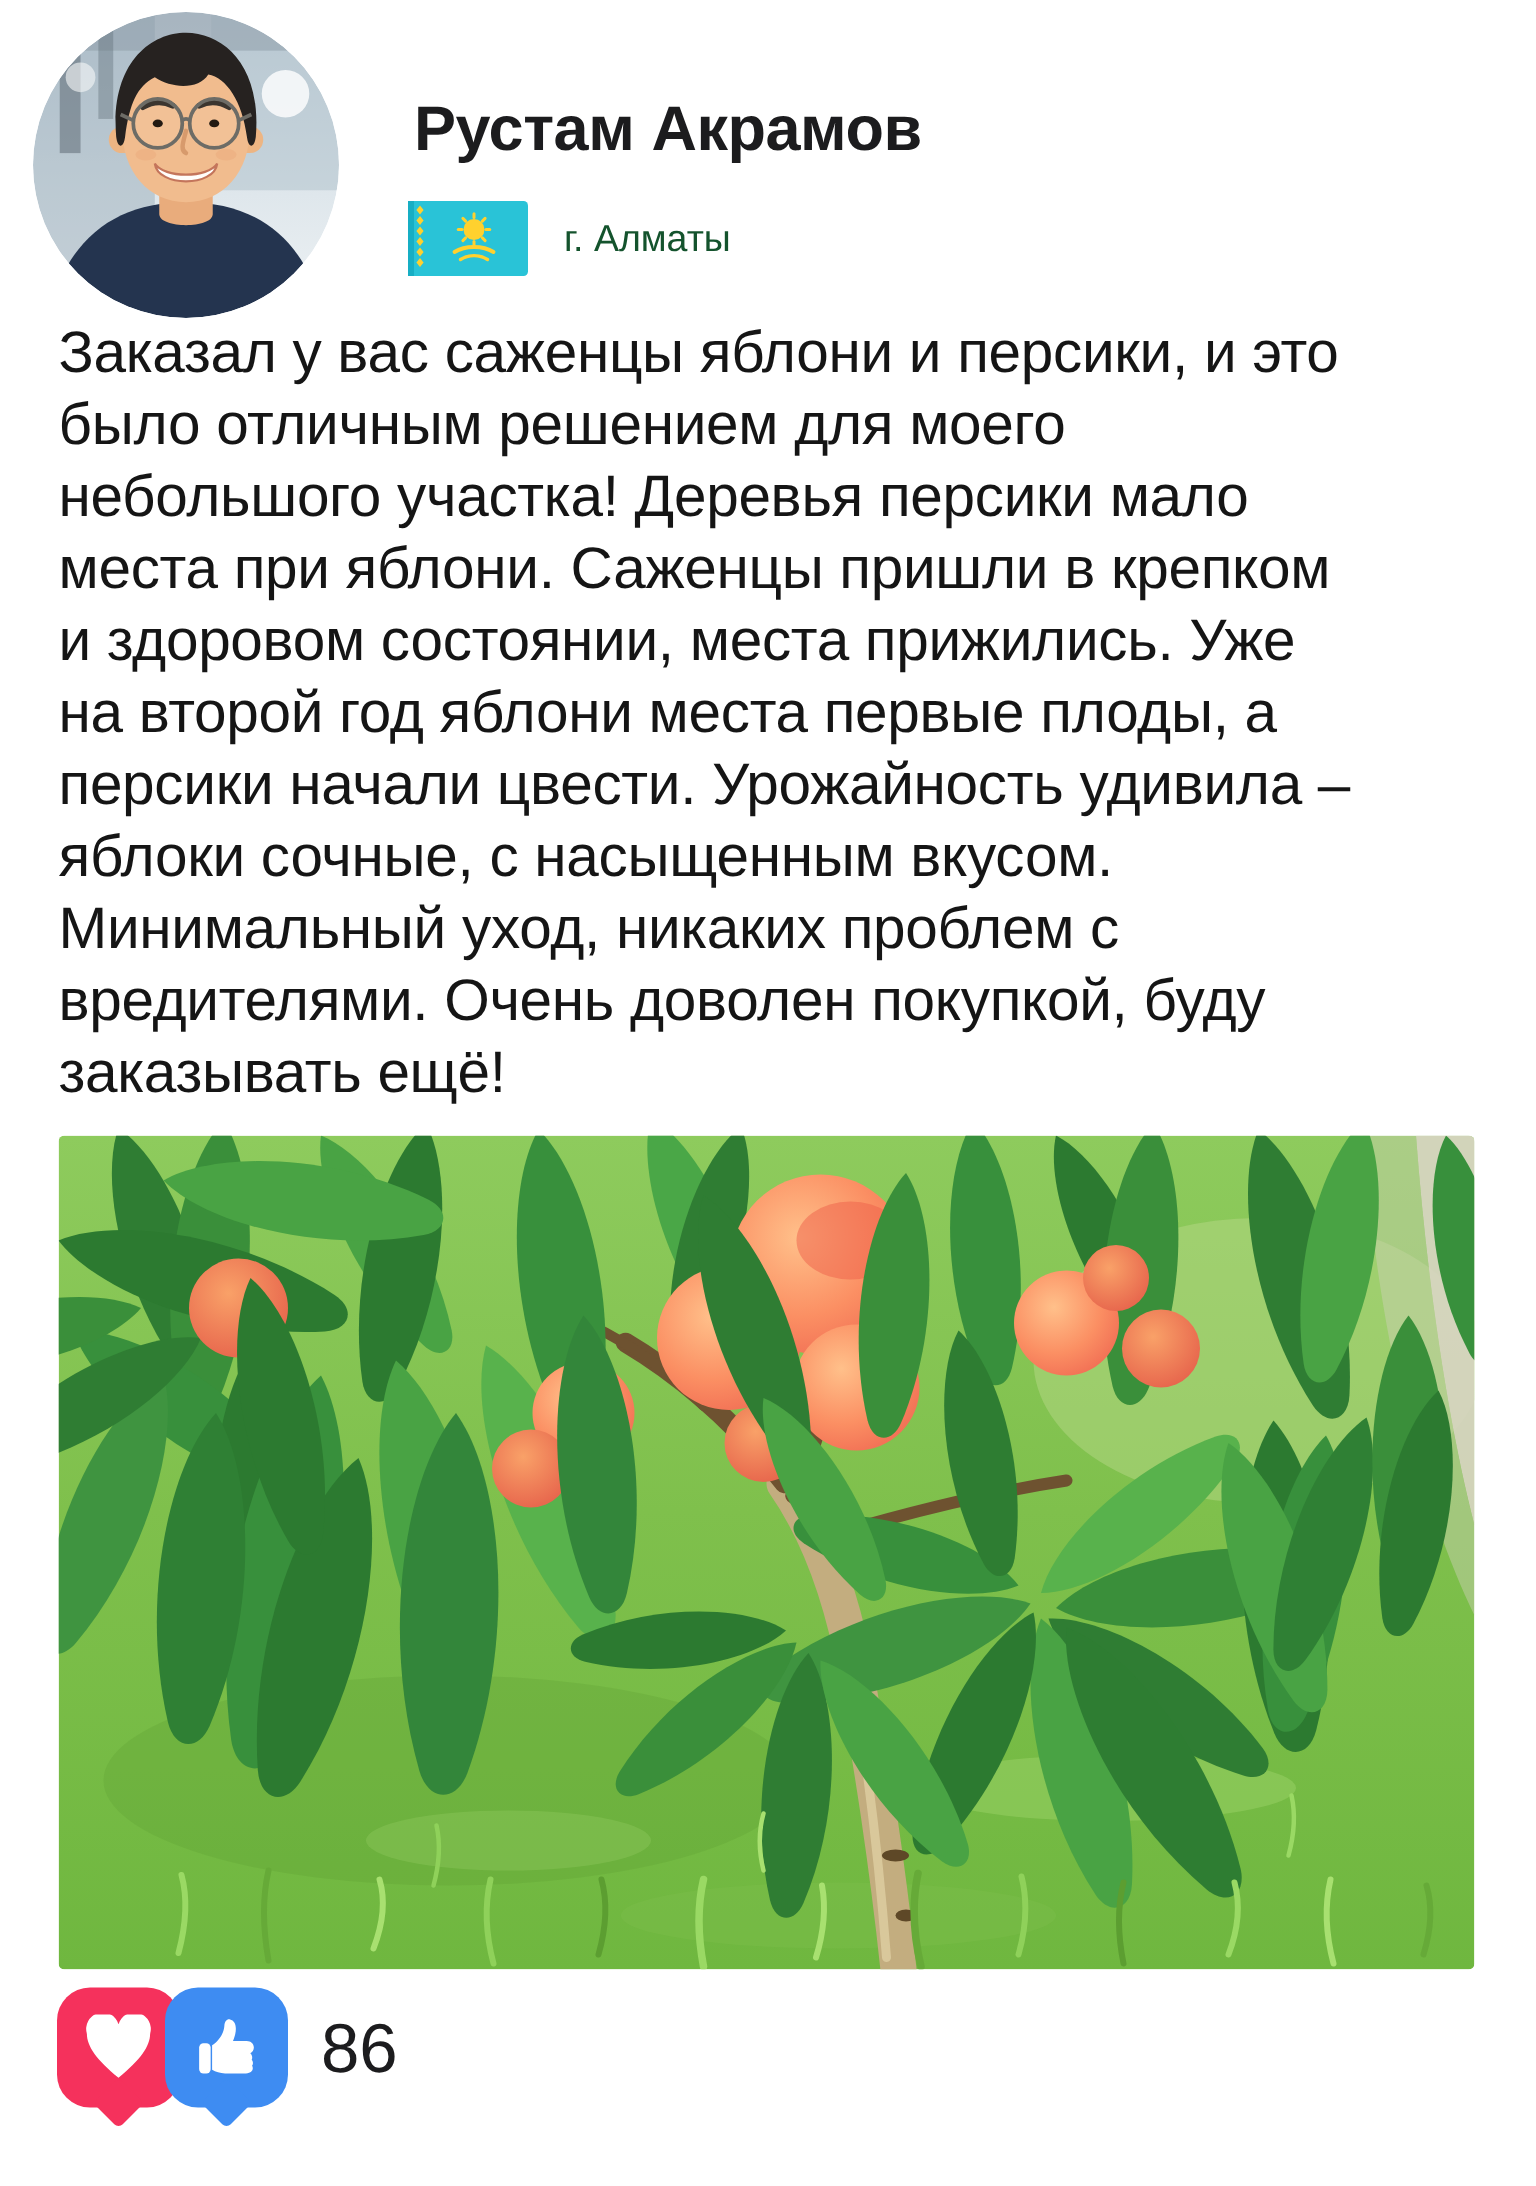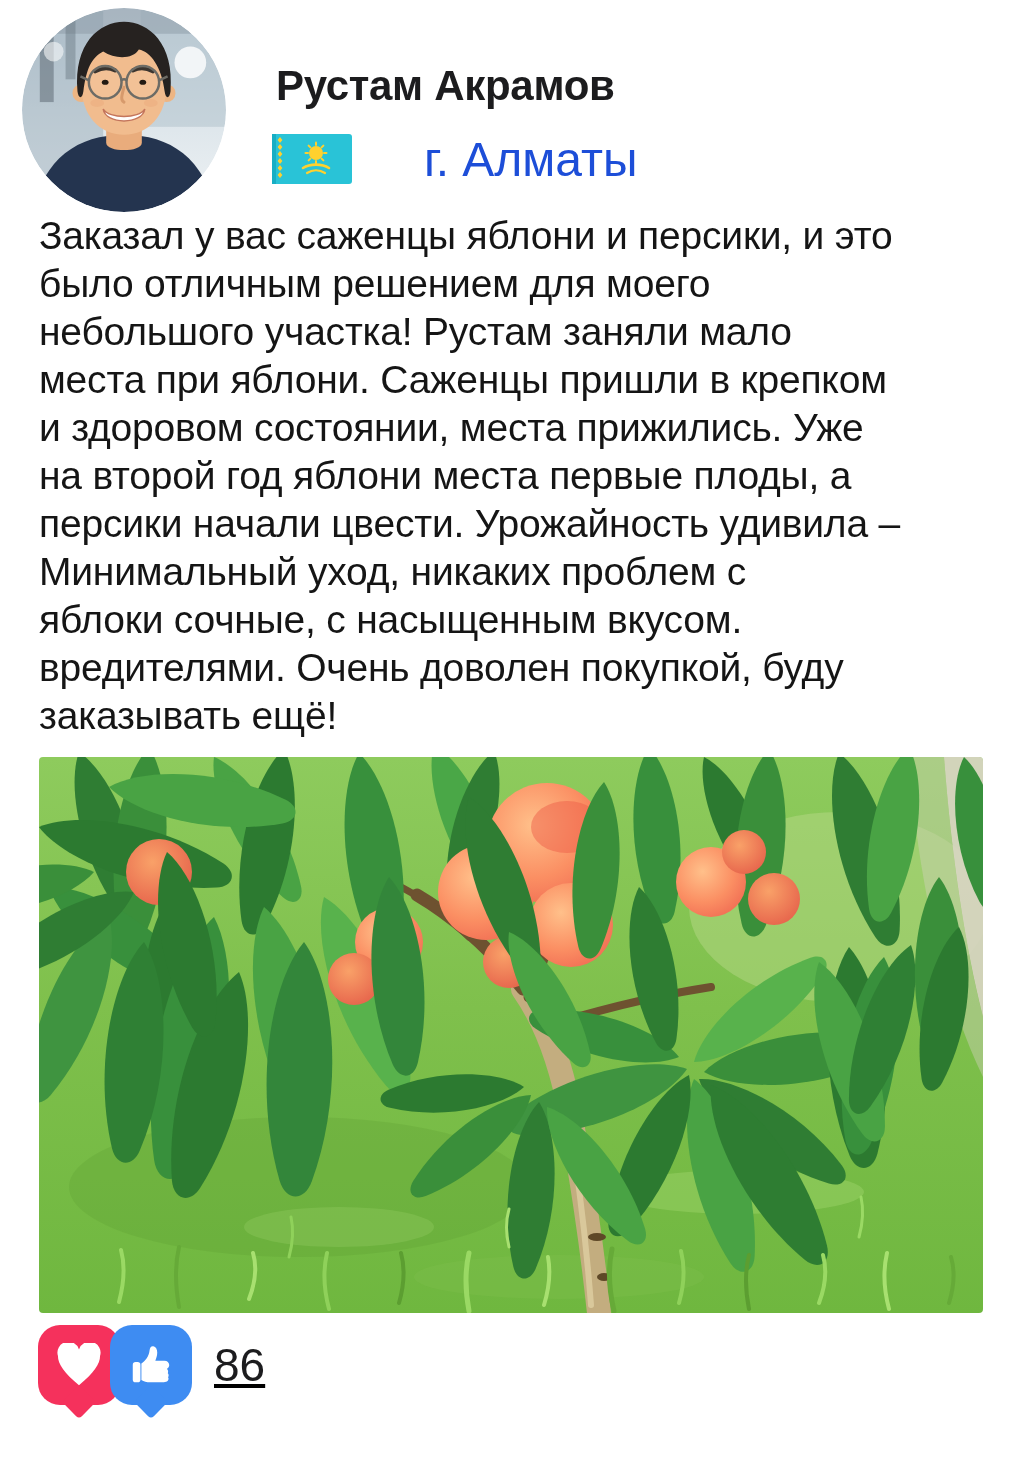--- a/index.html
+++ b/index.html
@@ -5,32 +5,32 @@
   html,body{margin:0;padding:0;background:#ffffff;}
   body{width:1024px;height:1457px;position:relative;font-family:"Liberation Sans",sans-serif;-webkit-font-smoothing:antialiased;}
   .card{position:absolute;inset:0;background:#ffffff;border-radius:6px;overflow:hidden;}
 
   
   .avatar{position:absolute;left:22px;top:8px;width:204px;height:204px;border-radius:50%;overflow:hidden;}
   .avatar svg{display:block;width:100%;height:100%;}
   .name{position:absolute;left:276px;top:62px;font-size:42px;line-height:48px;font-weight:700;color:#1c1c1e;letter-spacing:-.3px;}
   .location-row{position:absolute;left:272px;top:132px;height:54px;display:flex;align-items:center;gap:24px;}
   .flag{width:80px;height:50px;display:block;}
-  .city{font-size:48px;color:#1d4ed8;margin-left:48px;}
+  .city{font-size:25px;color:#14532d;}
 
   
   .review-text{position:absolute;left:39px;top:212px;width:950px;font-size:39px;line-height:48px;color:#151515;letter-spacing:-.2px;}
   .review-line{display:block;white-space:nowrap;}
 
   
   .photo{position:absolute;left:39px;top:757px;width:944px;height:556px;border-radius:4px;overflow:hidden;}
   .photo svg{display:block;width:100%;height:100%;}
 
   
-  .reactions{position:absolute;left:38px;top:1325px;display:flex;align-items:center;text-decoration:underline;}
+  .reactions{position:absolute;left:38px;top:1325px;display:flex;align-items:center;}
   .badge{width:82px;height:80px;border-radius:22px;position:relative;display:flex;align-items:center;justify-content:center;flex:0 0 auto;}
   .badge::after{content:"";position:absolute;bottom:-9px;left:50%;width:24px;height:24px;background:inherit;transform:translateX(-50%) rotate(45deg);border-radius:4px;z-index:-1;}
   .badge-heart{background:#f5315c;z-index:1;}
   .badge-like{background:#3e8cf2;margin-left:-10px;z-index:2;}
   .badge svg{display:block;}
   .count{font-size:46px;color:#1c1c1e;margin-left:22px;}
 </style>
 </head>
 <body>
 
@@ -114,27 +114,27 @@
         <path d="M31 34 C38 29.5 50 29.5 57 34" stroke-width="2.6"></path>
         <path d="M35 39 C40.5 35.5 47.5 35.5 53 39" stroke-width="2.2"></path>
       </g>
     </svg>
     <span class="city">г. Алматы</span>
   </div>
 
   <div class="review-text">
     <span class="review-line">Заказал у вас саженцы яблони и персики, и это</span>
     <span class="review-line">было отличным решением для моего</span>
-    <span class="review-line">небольшого участка! Рустам заняли мало</span>
+    <span class="review-line">небольшого участка! Деревья персики мало</span>
     <span class="review-line">места при яблони. Саженцы пришли в крепком</span>
     <span class="review-line">и здоровом состоянии, места прижились. Уже</span>
     <span class="review-line">на второй год яблони места первые плоды, а</span>
     <span class="review-line">персики начали цвести. Урожайность удивила –</span>
+    <span class="review-line">яблоки сочные, с насыщенным вкусом.</span>
     <span class="review-line">Минимальный уход, никаких проблем с</span>
-    <span class="review-line">яблоки сочные, с насыщенным вкусом.</span>
     <span class="review-line">вредителями. Очень доволен покупкой, буду</span>
     <span class="review-line">заказывать ещё!</span>
   </div>
 
   <div class="photo">
     <svg viewBox="0 0 944 556" preserveAspectRatio="none">
       <defs>
         <linearGradient id="grass" x1="0" y1="0" x2="0" y2="1">
           <stop offset="0" stop-color="#8ecb5d"></stop>
             <stop offset=".45" stop-color="#7fc04c"></stop>

